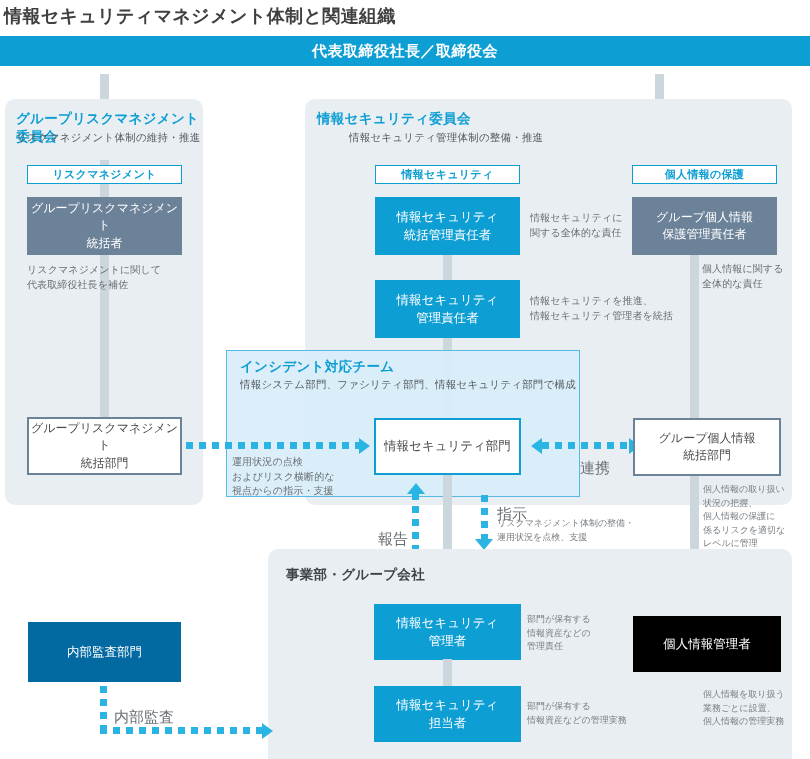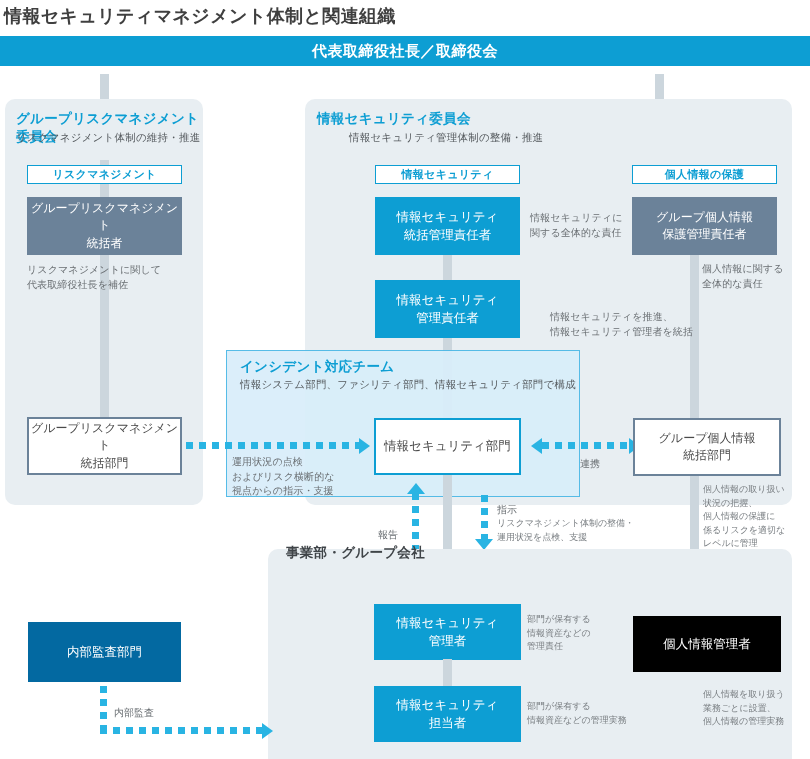--- a/index.html
+++ b/index.html
@@ -82,21 +82,21 @@
   }
 
   
   .note{
     font-size:10px;color:#6a6f73;line-height:1.45;letter-spacing:.1px;
   }
   .note-sm{
     font-size:9px;color:#7a7f83;line-height:1.5;letter-spacing:0;
   }
   .lbl{
-    font-size:10px;color:#6a6f73;line-height:1.4;
+    font-size:15px;color:#6a6f73;line-height:1.4;
   }
 
   
   .vline{background:#ccd6dd;}
 
   
   .dash-h{
     height:7px;
     background-image:linear-gradient(to right,#29b4e3 0 7px,transparent 7px 13px);
     background-size:13px 7px;background-repeat:repeat-x;
@@ -182,21 +182,21 @@
   </div>
   <div class="abs note" style="left:530px;top:211px;width:130px;">
     <div>情報セキュリティに</div>
     <div>関する全体的な責任</div>
   </div>
 
   <div class="abs box box-blue" style="left:375px;top:280px;width:145px;height:58px;">
     <span>情報セキュリティ</span>
     <span>管理責任者</span>
   </div>
-  <div class="abs note" style="left:530px;top:310px;width:175px;margin-left:20px;">
+  <div class="abs note" style="left:530px;top:294px;width:175px;">
     <div>情報セキュリティを推進、</div>
     <div>情報セキュリティ管理者を統括</div>
   </div>
 
   <div class="abs chip" style="left:632px;top:165px;width:145px;">個人情報の保護</div>
 
   <div class="abs box box-gray" style="left:632px;top:197px;width:145px;height:58px;background:#6b8299;color:#fff;">
     <span>グループ個人情報</span>
     <span>保護管理責任者</span>
   </div>
@@ -247,21 +247,21 @@
 
   <div class="abs dash-v" style="left:481px;top:495px;height:46px;"></div>
   <div class="abs arrow-d" style="left:475px;top:539px;"></div>
   <div class="abs lbl" style="left:497px;top:503px;">指示</div>
   <div class="abs note-sm" style="left:497px;top:517px;width:190px;">
     <div>リスクマネジメント体制の整備・</div>
     <div>運用状況を点検、支援</div>
   </div>
 
   <div class="abs panel-bottom"></div>
-  <div class="abs panel-title-dark" style="left:286px;top:544px;width:300px;">事業部・グループ会社</div>
+  <div class="abs panel-title-dark" style="left:286px;top:566px;width:300px;">事業部・グループ会社</div>
 
   <div class="abs box box-blue" style="left:374px;top:604px;width:147px;height:56px;">
     <span>情報セキュリティ</span>
     <span>管理者</span>
   </div>
   <div class="abs note-sm" style="left:527px;top:613px;width:110px;">
     <div>部門が保有する</div>
     <div>情報資産などの</div>
     <div>管理責任</div>
   </div>

